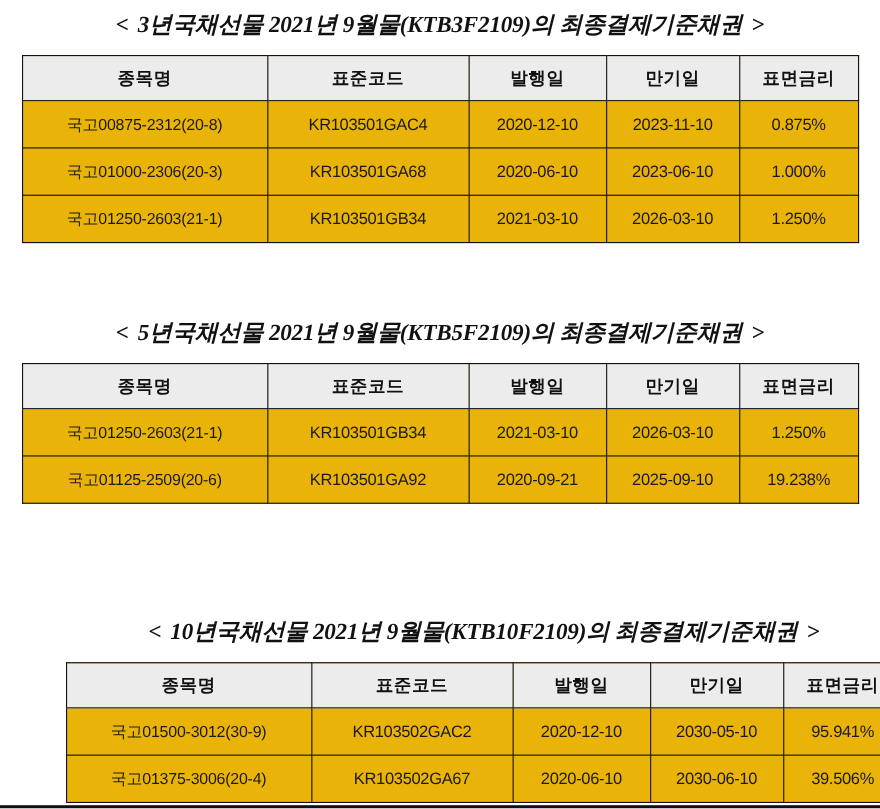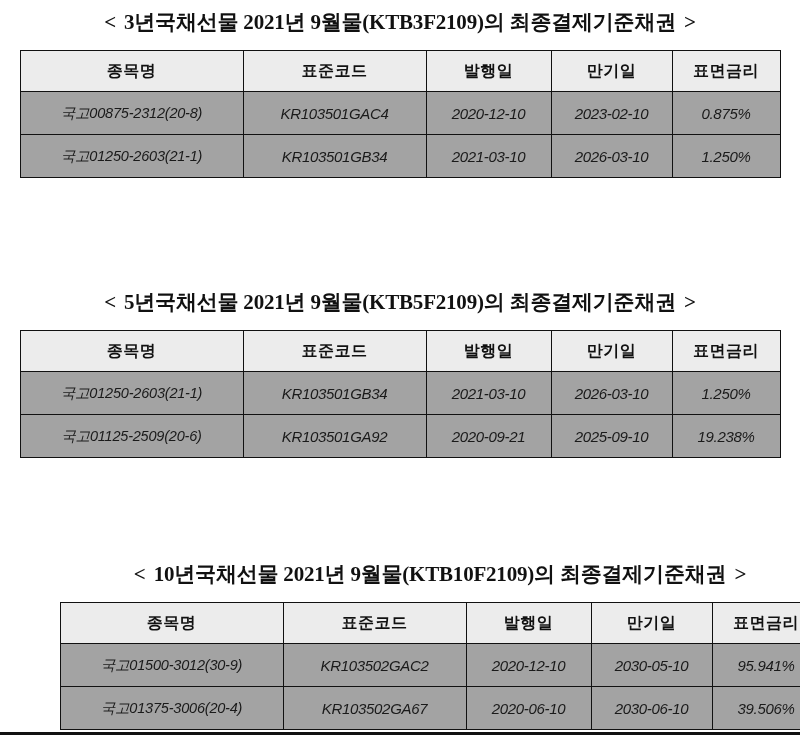--- a/index.html
+++ b/index.html
@@ -36,58 +36,57 @@
     font-weight: bold;
     padding: 0 3px;
   }
   .sec-title .thin {
     font-weight: bold;
   }
   table.fut {
     border-collapse: collapse;
     margin: 0 auto;
     table-layout: fixed;
-    background: #a3a3a3;
+    background: #eab308;
   }
   table.fut th, table.fut td {
     border: 1px solid #111;
     text-align: center;
     font-family: "Liberation Sans", sans-serif;
     letter-spacing: -0.3px;
     white-space: nowrap;
   }
   table.fut th {
     background: #ececec;
     font-weight: bold;
     font-size: 16px;
     height: 38px;
     font-family: "Liberation Serif", serif;
     letter-spacing: 0.5px;
   }
   table.fut td {
     font-size: 15px;
     height: 40px;
     color: #1a1a1a;
-    font-style: italic;
   }
   table.fut td.name {
     font-size: 14.5px;
     letter-spacing: -0.2px;
   }
   table.fut th.c0, table.fut td.c0 { width: 220px; }
   table.fut th.c1, table.fut td.c1 { width: 180px; }
   table.fut th.c2, table.fut td.c2 { width: 122px; text-align: center; }
   table.fut th.c3, table.fut td.c3 { width: 118px; }
   table.fut th.c4, table.fut td.c4 { width: 105px; }
 
   
   #sec-0 { position: absolute; top: 8px;  left: 0; }
   #sec-1 { position: absolute; top: 288px; left: 0; }
   #sec-2 { position: absolute; top: 560px; left: 0; margin-left: 40px; }
-  .title-wrap { margin-bottom: 14px; }
+  .title-wrap { margin-bottom: 14px; font-style: italic; }
   .table-wrap { width: 100%; }
   .bottom-rule {
     position: absolute;
     left: 0;
     bottom: 0;
     width: 800px;
     height: 3px;
     background: #111;
   }
 </style>
@@ -113,22 +112,29 @@
             <th class="c2">발행일</th>
             <th class="c3">만기일</th>
             <th class="c4">표면금리</th>
           </tr>
         </thead>
         <tbody>
           <tr>
             <td class="c0 name">국고00875-2312(20-8)</td>
             <td class="c1">KR103501GAC4</td>
             <td class="c2">2020-12-10</td>
-            <td class="c3">2023-02-10</td>
+            <td class="c3">2023-11-10</td>
             <td class="c4">0.875%</td>
+          </tr>
+          <tr>
+            <td class="c0 name">국고01000-2306(20-3)</td>
+            <td class="c1">KR103501GA68</td>
+            <td class="c2">2020-06-10</td>
+            <td class="c3">2023-06-10</td>
+            <td class="c4">1.000%</td>
           </tr>
           <tr>
             <td class="c0 name">국고01250-2603(21-1)</td>
             <td class="c1">KR103501GB34</td>
             <td class="c2">2021-03-10</td>
             <td class="c3">2026-03-10</td>
             <td class="c4">1.250%</td>
           </tr>
         </tbody>
       </table>

